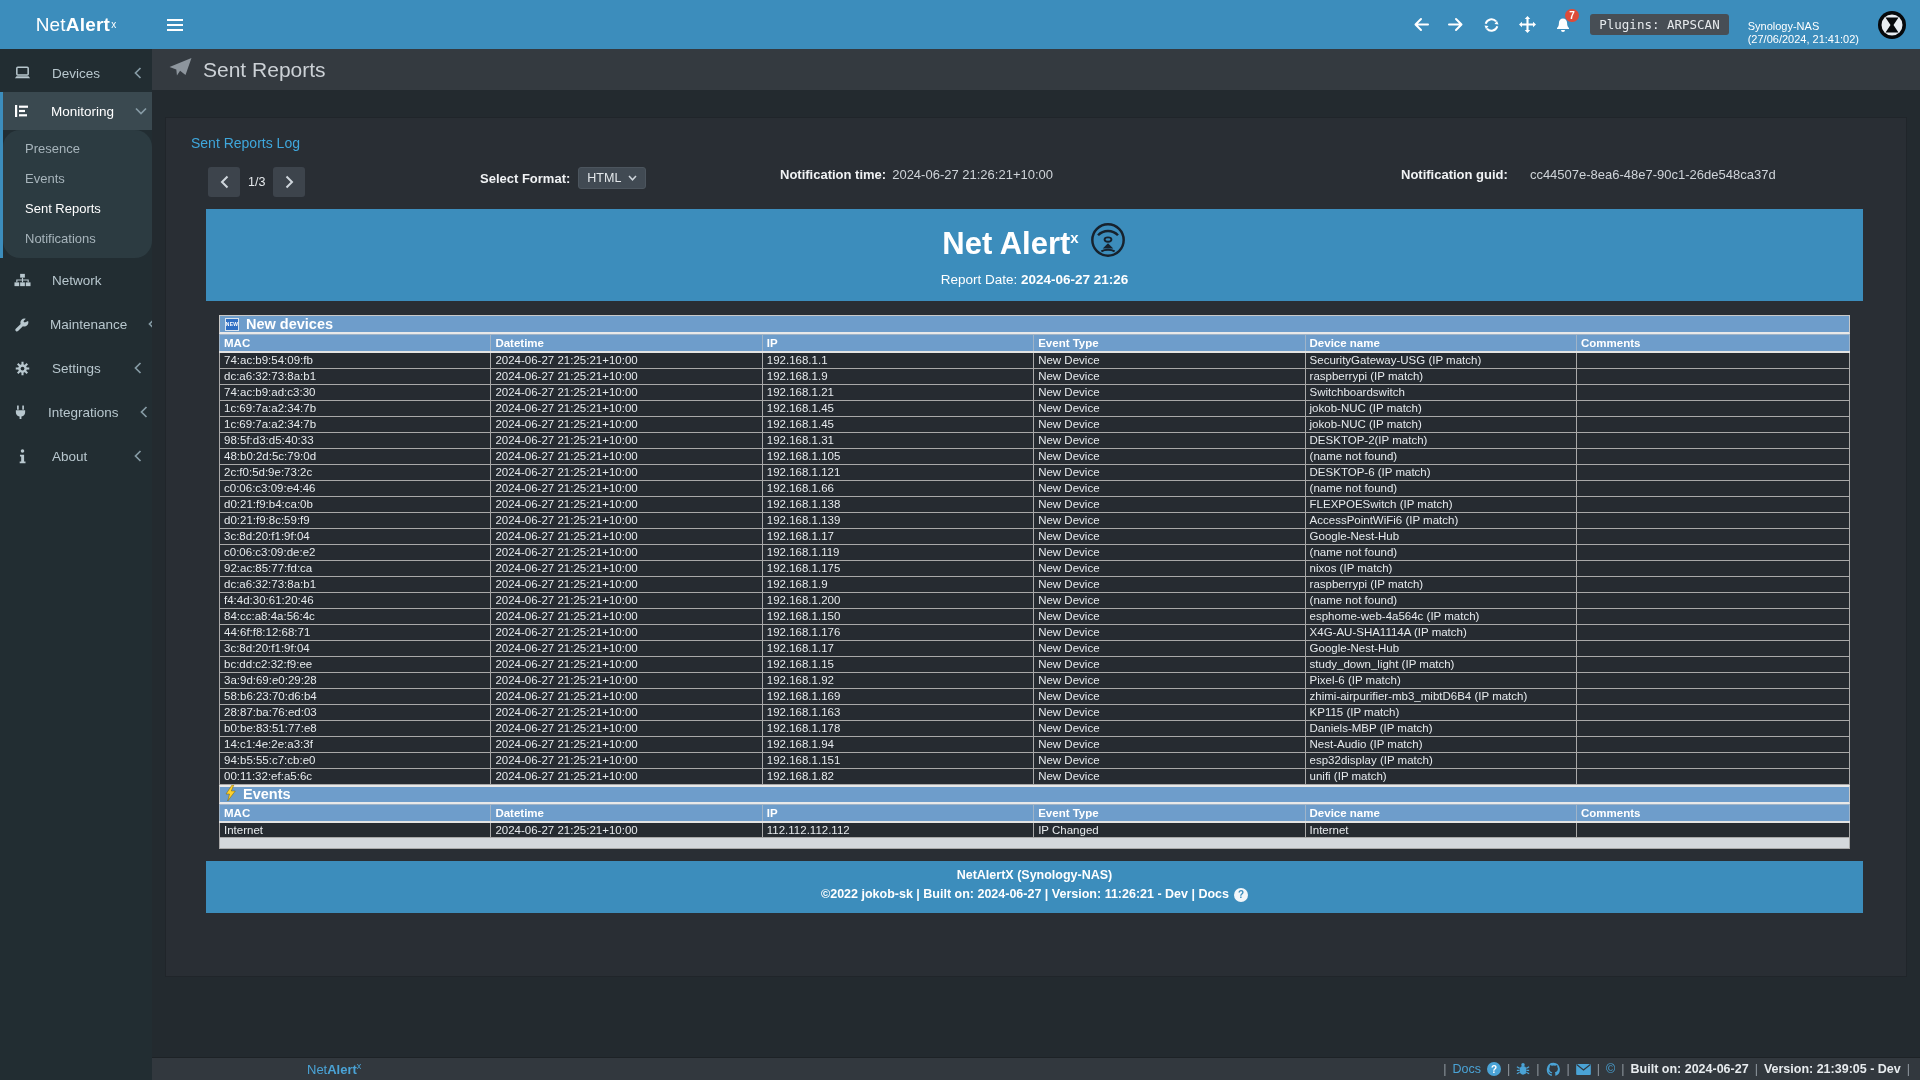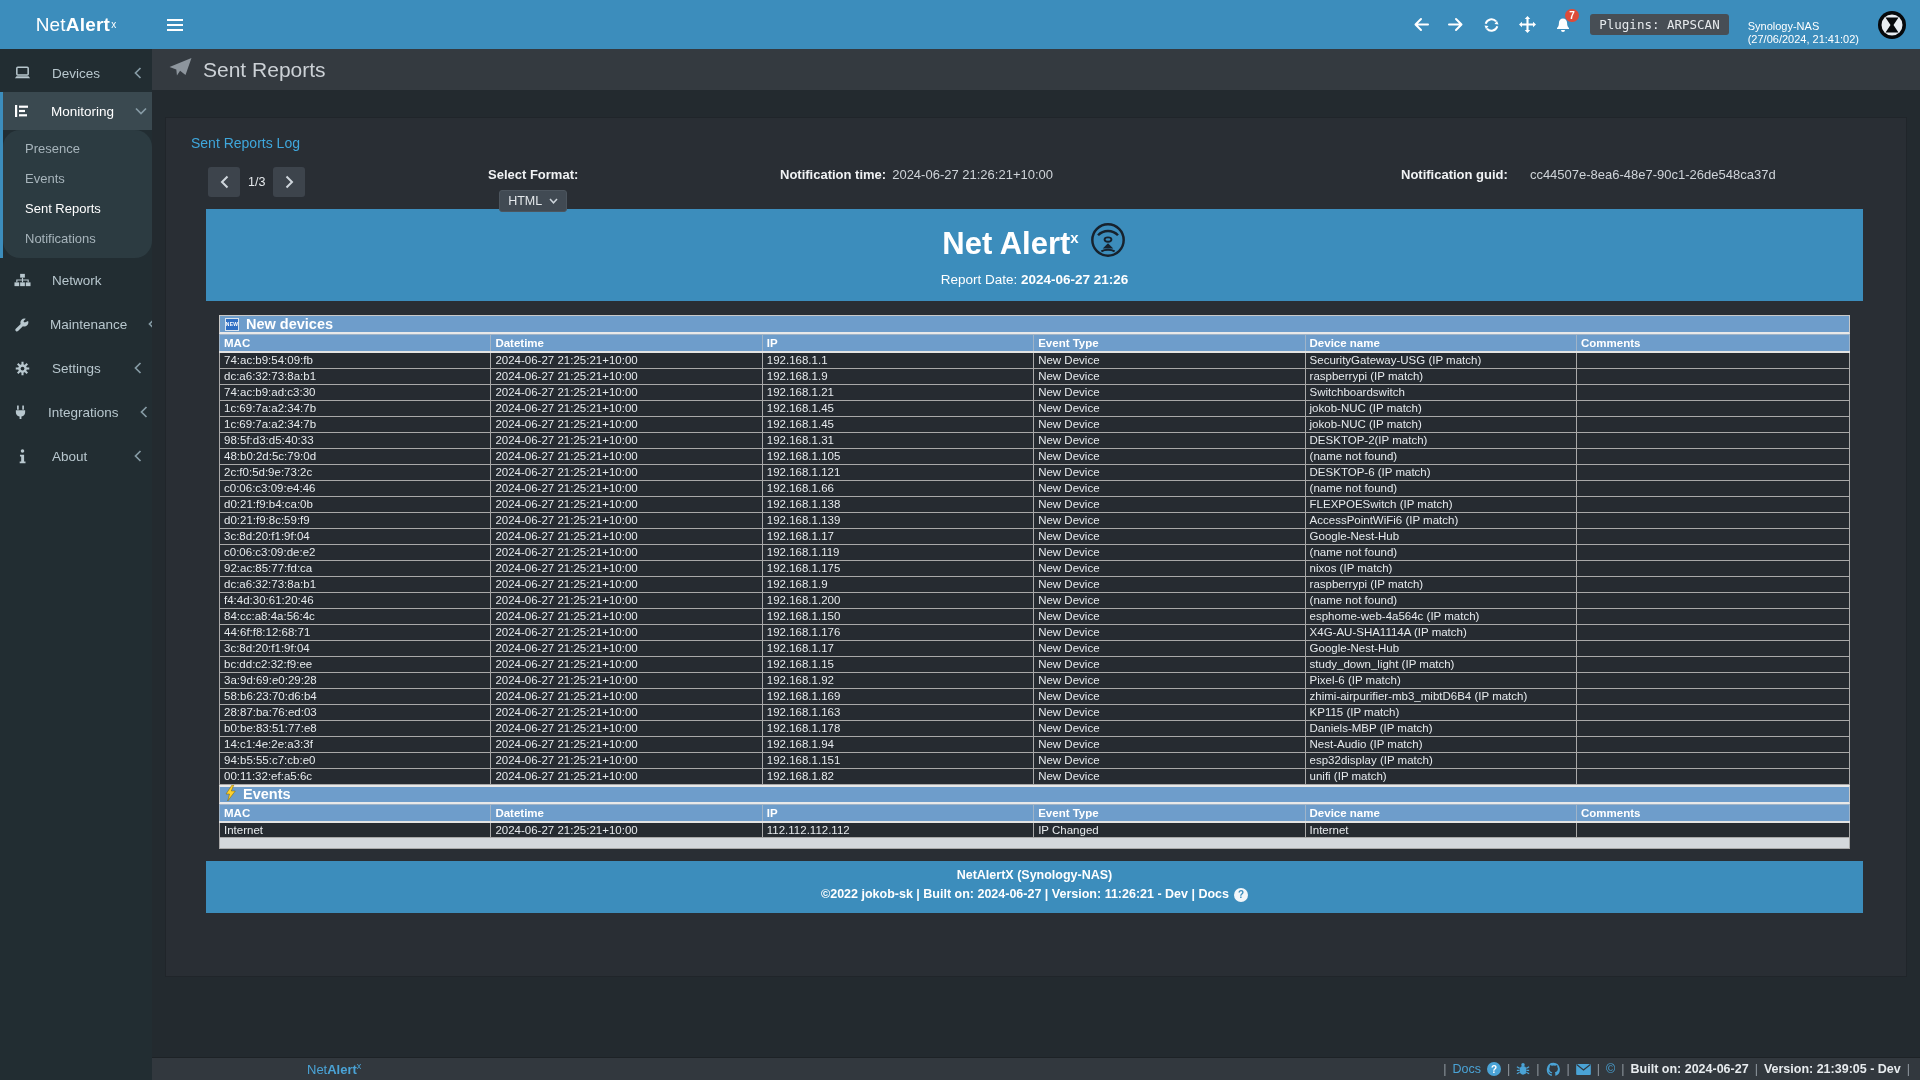--- a/index.html
+++ b/index.html
@@ -50,21 +50,21 @@
     position:relative; }
   .card-title { margin-left:25px; color:#3fa7dc; font-size:14px; }
 
   
   .toolbar { position:relative; height:32px; margin-top:16px; }
   .toolbar > div { position:absolute; top:0; display:flex; align-items:center; }
   .pager { left:42px; gap:8px; }
   .pg-btn { width:32px; height:30px; background:#3d444c; border-radius:3px;
     display:flex; align-items:center; justify-content:center; cursor:pointer; color:#cfd6dc; }
   .pg-count { color:#e4e8eb; font-size:12.5px; }
-  .fmt { left:322px; top:4px; gap:8px;flex-direction:column; }
+  .fmt { left:314px; top:4px; gap:8px; }
   .lbl { color:#f0f2f4; font-weight:bold; font-size:13px; }
   .val { color:#cfd4d9; font-size:13px; }
   .select-box { display:inline-flex; align-items:center; gap:7px; background:#414a53;
     border:1px solid #4c555e; color:#e4e8eb; font-size:12.5px; padding:3px 8px;
     border-radius:3px; cursor:pointer; }
   .ntime { left:614px; top:6px; gap:6px; }
   .guid { left:1235px; top:6px; gap:22px; }
 
   
   .report { margin:10px 0 0 40px; width:1657px; }

